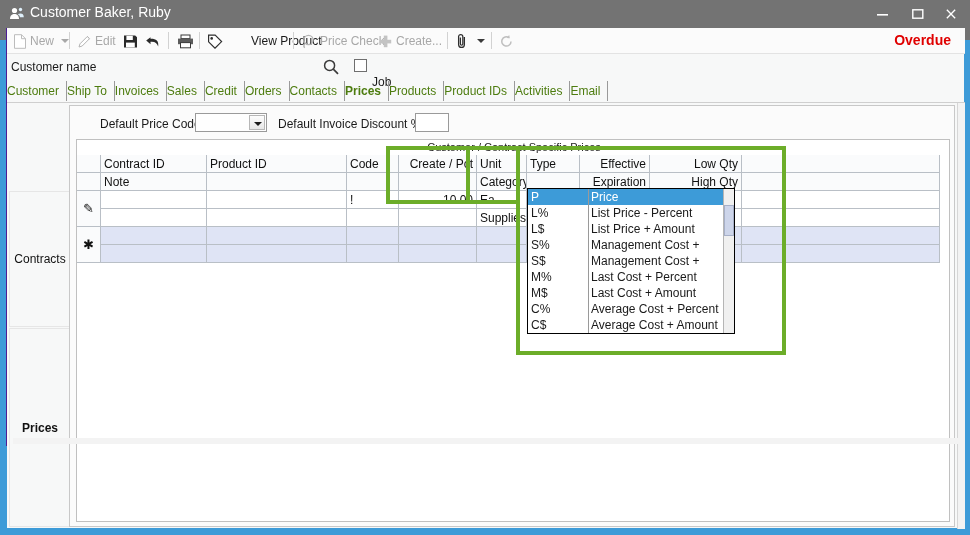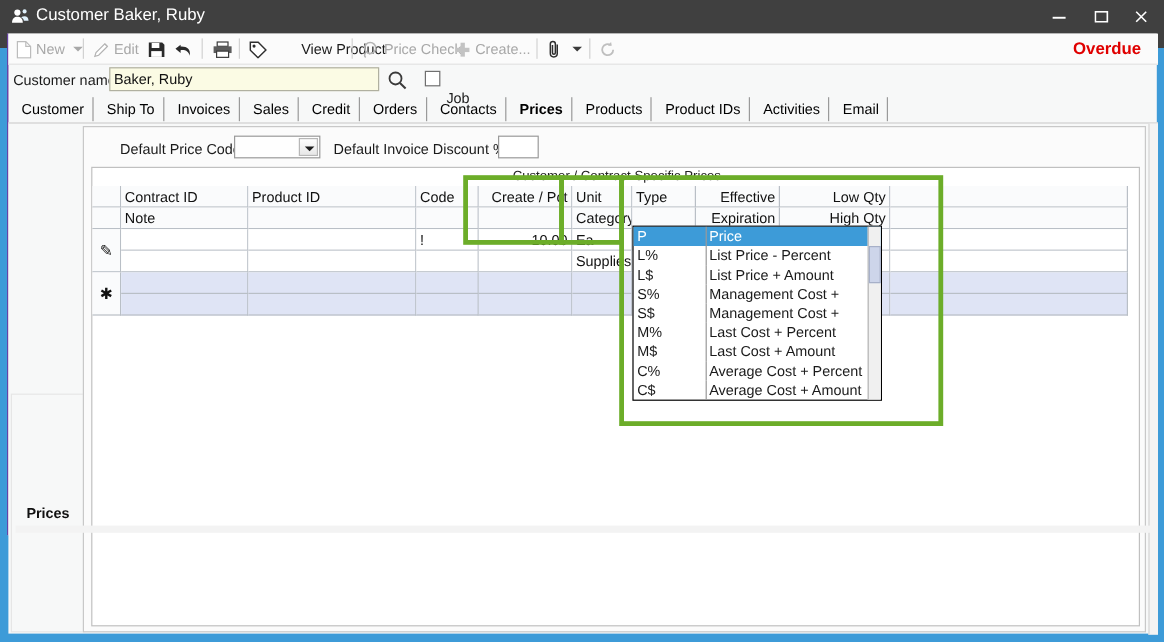--- a/index.html
+++ b/index.html
@@ -17,21 +17,21 @@
   #window {
     position: absolute; left: 0; top: 0;
     width: 970px; height: 535px;
     background: #3d9bd8;
   }
 
   
   #titlebar {
     position: absolute; left: 0; top: 0;
     width: 970px; height: 40px;
-    background: #404040;
+    background: #737373;
     color: #ffffff;
   }
   #title-icon {
     position: absolute; left: 9px; top: 6px;
     width: 16px; height: 16px;
   }
   #title-text {
     position: absolute; left: 30px; top: 4px;
     font-size: 14px; color: #ffffff;
     white-space: nowrap;
@@ -97,24 +97,24 @@
 
   
   #tabs {
     position: absolute; left: 0; top: 53px;
     width: 958px; height: 20px;
     font-size: 12px;
     white-space: nowrap;
   }
   .tab {
     display: inline-block;
-    padding: 2px 7px 2px 11px;
+    padding: 2px 7px 2px 0;
     border-right: 1px solid #9a9a9a;
     line-height: 16px;
-    color: #000000;
+    color: #4d7c0f;
   }
   .tab:first-child { border-left: none; }
   .tab.active { font-weight: bold; }
 
   
   #body {
     position: absolute; left: 0; top: 74px;
     width: 958px; height: 426px;
     background: #f7f8f8;
     border-top: 1px solid #cfcfcf;
@@ -337,36 +337,38 @@
           <path d="M12 7.4 A4.6 4.6 0 1 1 10 3.6" fill="none" stroke="#bfbfbf" stroke-width="1.5"></path>
           <path d="M10.2 1 L10.8 4.2 L7.6 4.1 Z" fill="#bfbfbf"></path>
         </svg>
       </span>
 
       <span id="overdue">Overdue</span>
     </div>
 
     <div id="custrow">
       <span id="cust-label">Customer name</span>
-      <input id="cust-input" type="text" value="Baker, Ruby" style="">
       <span id="cust-search">
         <svg width="18" height="18" viewBox="0 0 18 18">
           <circle cx="7.6" cy="7.4" r="5" fill="none" stroke="#3a3a3a" stroke-width="1.5"></circle>
           <path d="M11.3 11.2 L16 15.8" stroke="#3a3a3a" stroke-width="1.7" fill="none"></path>
         </svg>
       </span>
       <span id="job-check"></span>
       <span id="job-label">Job</span>
     </div>
 
     <div id="tabs"><span class="tab">Customer</span><span class="tab">Ship To</span><span class="tab">Invoices</span><span class="tab">Sales</span><span class="tab">Credit</span><span class="tab">Orders</span><span class="tab">Contacts</span><span class="tab active">Prices</span><span class="tab">Products</span><span class="tab">Product IDs</span><span class="tab">Activities</span><span class="tab">Email</span></div>
 
     <div id="body">
 
       <div id="sidebar">
+        <div class="acc-panel" id="acc-contracts">
+          <span class="acc-label">Contracts</span>
+        </div>
         <div class="acc-panel" id="acc-prices">
           <span class="acc-label active">Prices</span>
         </div>
       </div>
 
       <div id="pane">
 
         <span id="dpc-label">Default Price Code</span>
         <span id="dpc-select">
           <span class="ddbtn">

